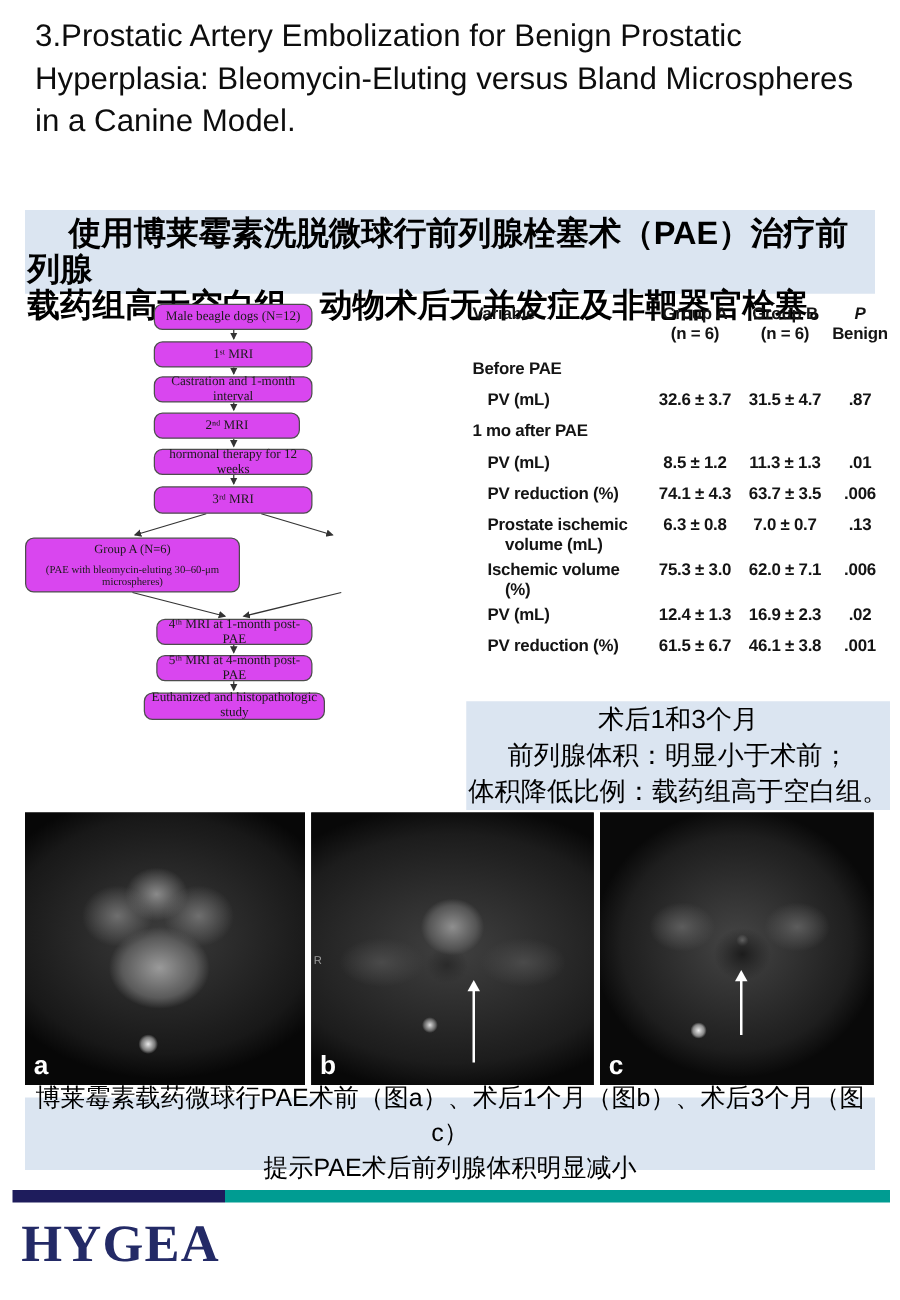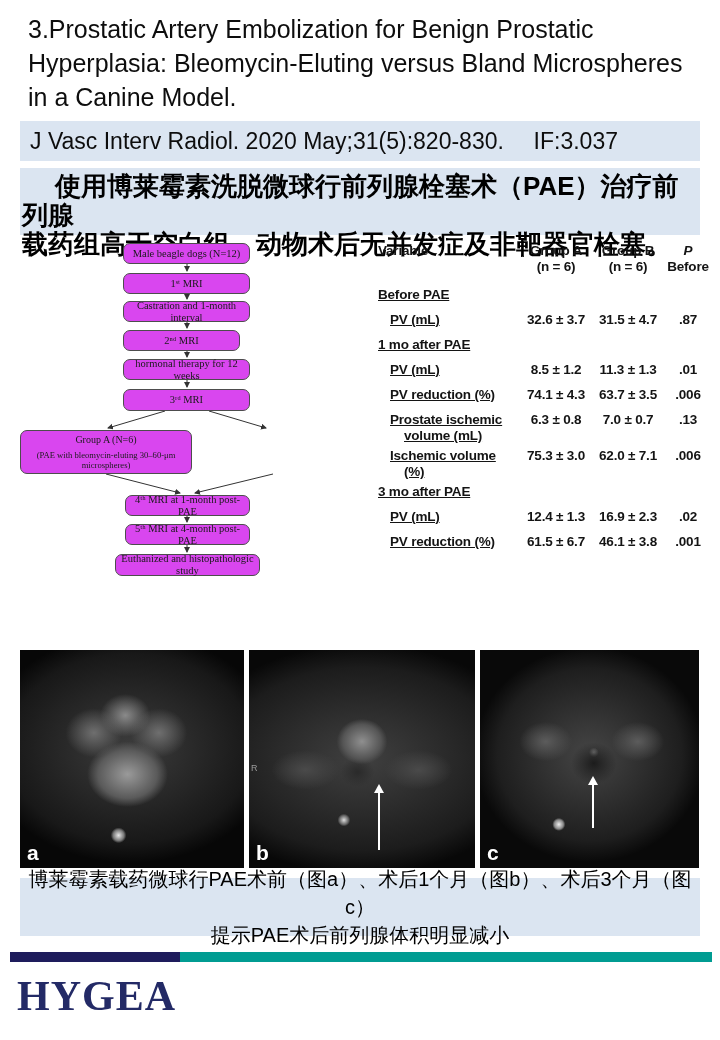--- a/index.html
+++ b/index.html
@@ -40,21 +40,21 @@
   
   .ptable{
     position:absolute;left:378px;top:243px;width:336px;
     font-family:"Liberation Sans",sans-serif;color:#141414;letter-spacing:-0.2px;
   }
   .thead,.trow{display:grid;grid-template-columns:140px 76px 68px 52px;}
   .thead{font-weight:bold;font-size:13.5px;line-height:16px;margin-bottom:8px;}
   .thead .hc{text-align:center;white-space:pre-line;}
   .thead .pit{font-style:italic;}
   .trow{min-height:25px;font-size:13.5px;font-weight:600;align-items:start;padding-top:4px;box-sizing:border-box;}
-  .trow .lab{text-align:left;text-decoration:underline;}
+  .trow .lab{text-align:left;}
   .trow.ind .lab{padding-left:26px;text-indent:-14px;line-height:16px;}
   .trow .num{text-align:center;}
   
   .cap{
     position:absolute;background:#dbe5f1;color:#000;
     display:flex;align-items:center;justify-content:center;text-align:center;
     white-space:pre-line;box-sizing:border-box;
   }
   .cap-flow{left:20px;top:585px;width:330px;height:58px;font-size:21px;line-height:29px;}
   .cap-table{left:373px;top:561px;width:339px;height:87px;font-size:21px;line-height:29px;}
@@ -111,24 +111,20 @@
 </style>
 </head>
 <body>
 
 <div class="slide">
 
   <div class="title">3.Prostatic Artery Embolization for Benign Prostatic
 Hyperplasia: Bleomycin-Eluting versus Bland Microspheres
 in a Canine Model.</div>
 
-  <div class="cite-band">
-    <span>J Vasc Interv Radiol. 2020 May;31(5):820-830.</span>
-    <span>IF:3.037</span>
-  </div>
 
   <div class="summary-band">使用博莱霉素洗脱微球行前列腺栓塞术（PAE）治疗前列腺
 载药组高于空白组，动物术后无并发症及非靶器官栓塞。</div>
 
   <div class="flowchart">
     <svg width="355" height="345" viewBox="0 0 355 345">
       <defs>
         <marker id="ah" markerWidth="7" markerHeight="7" refX="5" refY="3" orient="auto">
           <path d="M0,0 L6,3 L0,6 z" fill="#333"></path>
         </marker>
@@ -162,21 +158,21 @@
     <div class="fbox" style="left:100px;top:311px;width:145px;height:22px">Euthanized and histopathologic study</div>
   </div>
 
   <div class="ptable">
     <div class="thead">
       <div class="lab">Variable</div>
       <div class="hc">Group A
 (n = 6)</div>
       <div class="hc">Group B
 (n = 6)</div>
-      <div class="hc"><span class="pit">P</span><br><span>Before</span></div>
+      <div class="hc"><span class="pit">P</span><br><span>Benign</span></div>
     </div>
     <div class="trow">
       <div class="lab">Before PAE</div>
         <div class="num"></div>
         <div class="num"></div>
         <div class="num"></div>
     </div>
     <div class="trow ind">
       <div class="lab">PV (mL)</div>
         <div class="num">32.6 ± 3.7</div>
@@ -206,40 +202,37 @@
         <div class="num">6.3 ± 0.8</div>
         <div class="num">7.0 ± 0.7</div>
         <div class="num">.13</div>
     </div>
     <div class="trow ind">
       <div class="lab">Ischemic volume (%)</div>
         <div class="num">75.3 ± 3.0</div>
         <div class="num">62.0 ± 7.1</div>
         <div class="num">.006</div>
     </div>
-    <div class="trow">
-      <div class="lab">3 mo after PAE</div>
-        <div class="num"></div>
-        <div class="num"></div>
-        <div class="num"></div>
-    </div>
     <div class="trow ind">
       <div class="lab">PV (mL)</div>
         <div class="num">12.4 ± 1.3</div>
         <div class="num">16.9 ± 2.3</div>
         <div class="num">.02</div>
     </div>
     <div class="trow ind">
       <div class="lab">PV reduction (%)</div>
         <div class="num">61.5 ± 6.7</div>
         <div class="num">46.1 ± 3.8</div>
         <div class="num">.001</div>
     </div>
   </div>
 
+  <div class="cap cap-table">术后1和3个月
+前列腺体积：明显小于术前；
+体积降低比例：载药组高于空白组。</div>
 
   <div class="mri-strip">
     <div class="mri pa">
       <span class="mri-label">a</span>
     </div>
     <div class="mri pb">
       <span class="mri-r">R</span>
       <span class="mri-arrow arrow-b"></span>
       <span class="mri-label">b</span>
     </div>

